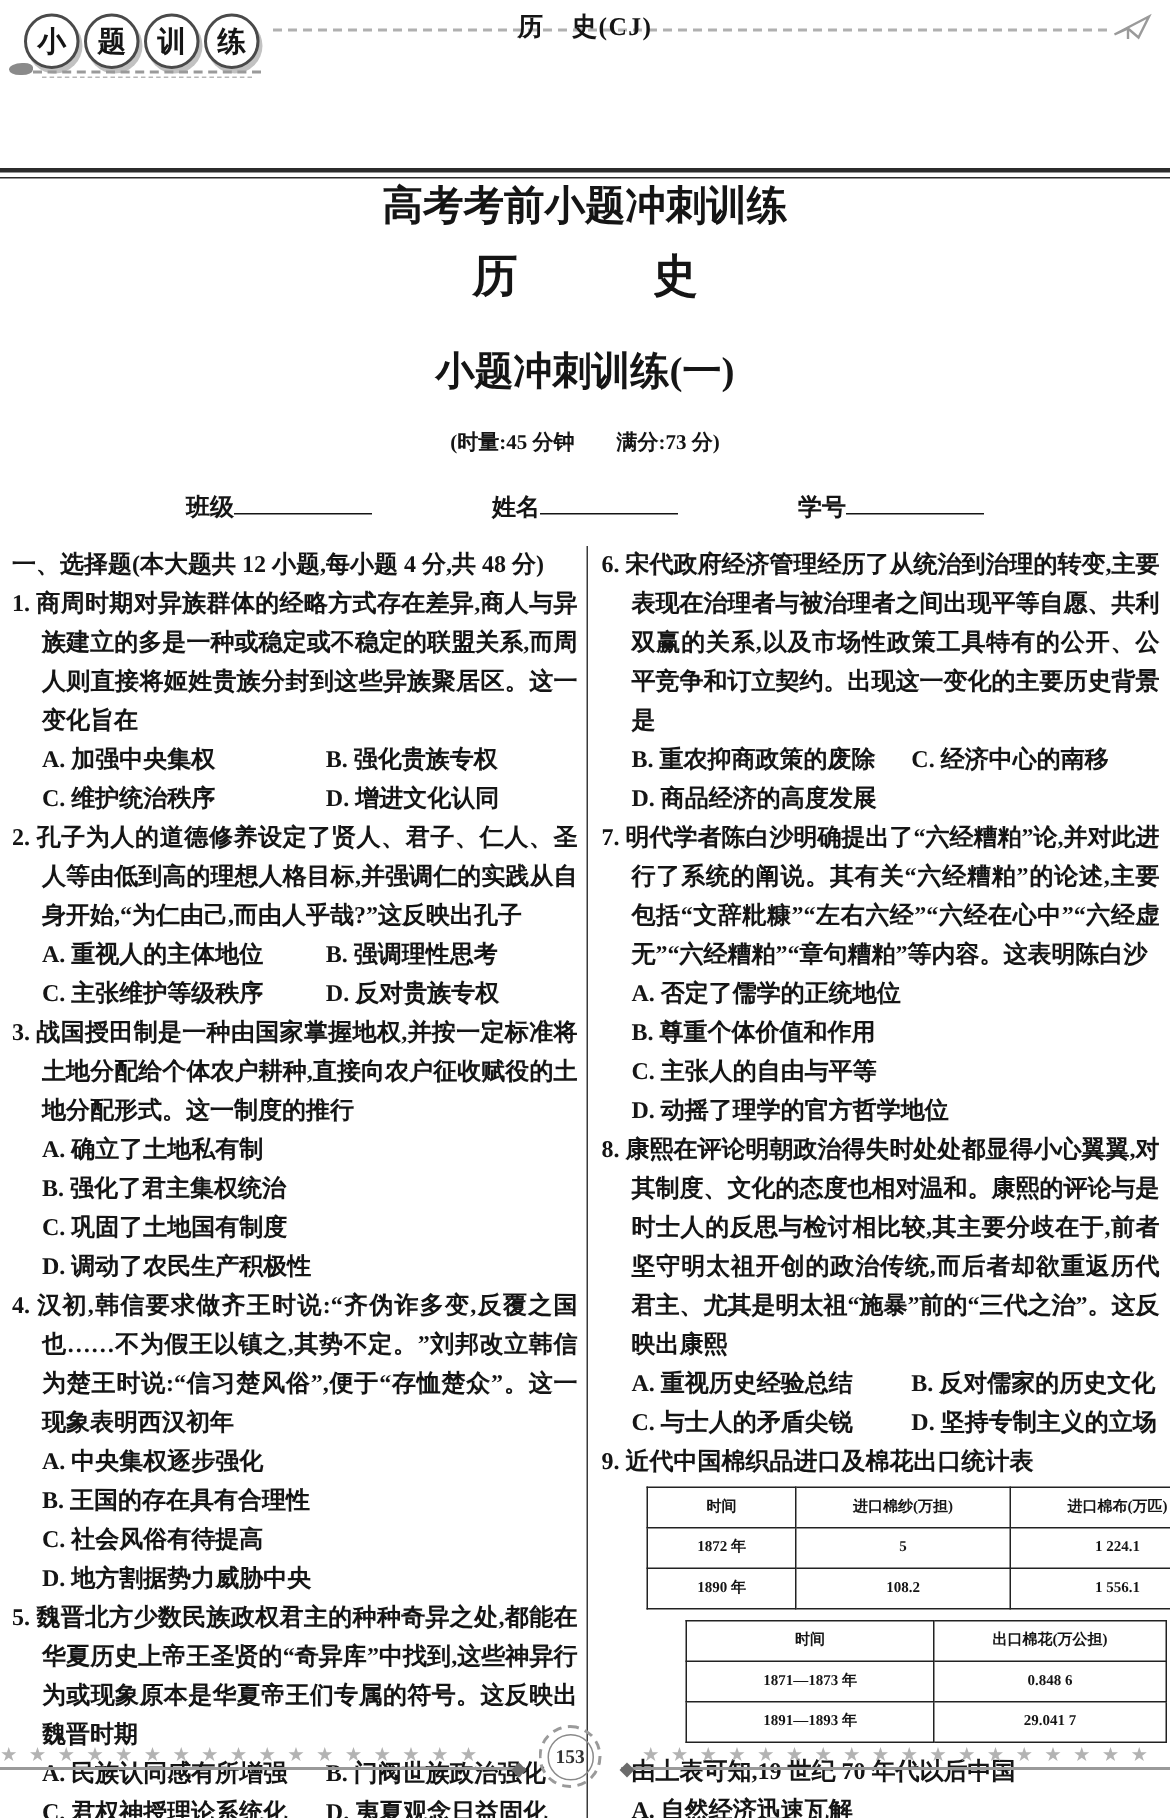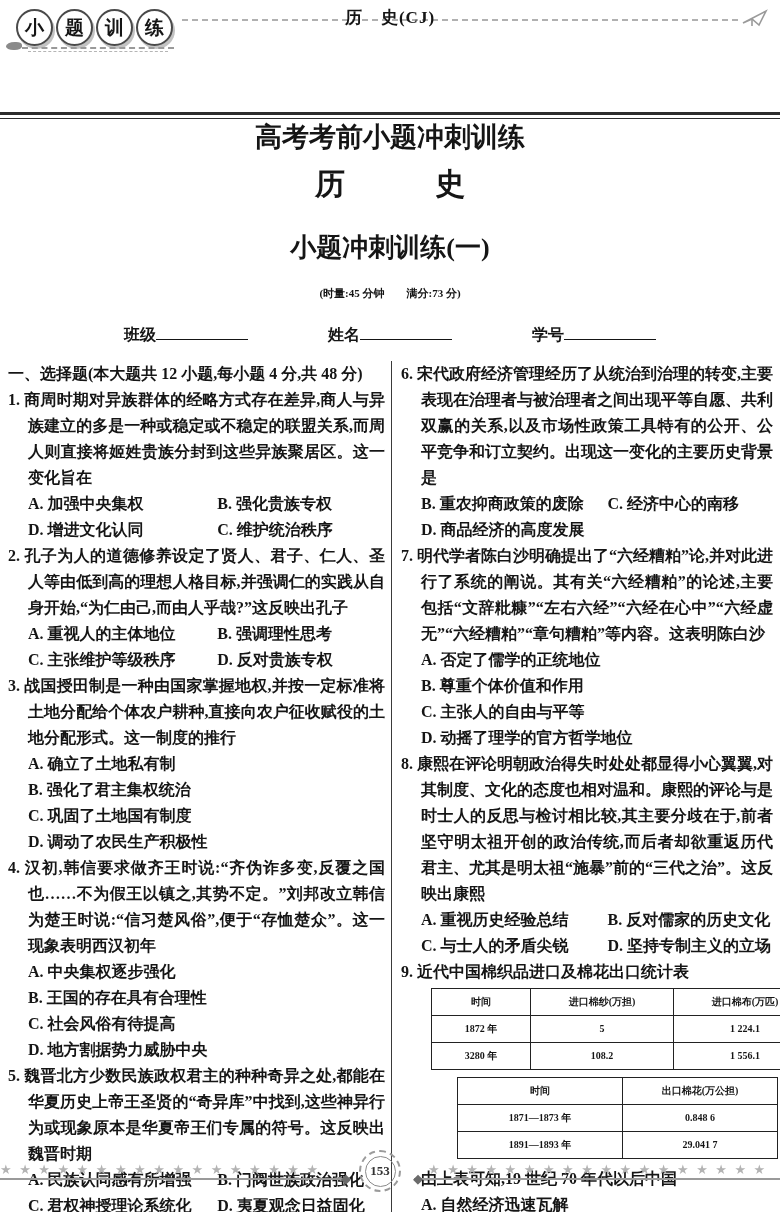--- a/index.html
+++ b/index.html
@@ -26,21 +26,21 @@
   .band-subject {
     position:absolute; left:0; right:0; top:6px; text-align:center;
     font-size:17px; font-weight:800; letter-spacing:1px;
   }
   .rule-double { margin-top:56px; height:3px; border-top:3px solid #2c2c2c; border-bottom:1.5px solid #2c2c2c; }
 
   
   .t-main { text-align:center; font-size:27px; font-weight:800; }
   .t-subject { text-align:center; font-size:30px; font-weight:800; margin-top:9px; }
   .t-set { text-align:center; font-size:26px; font-weight:800; margin-top:25px; }
-  .t-meta { text-align:center; font-size:11px; font-weight:600; margin-top:21px; }
+  .t-meta { text-align:center; font-size:14px; font-weight:600; margin-top:21px; }
 
   .fields { display:flex; justify-content:center; gap:80px; margin-top:23px; font-size:16px; font-weight:600; }
   .fline { display:inline-block; width:92px; border-bottom:1.5px solid #151515; height:15px; }
 
   
   .cols { display:flex; margin:15px 6px 0 8px; font-size:16px; line-height:26px; font-weight:600; }
   .col-l { width:377px; padding-right:6px; border-right:1.5px solid #3a3a3a; }
   .col-r { width:372px; padding-left:9px; }
   .sec { margin:0; text-align:justify; }
   .sec .hei { font-weight:900; }
@@ -112,22 +112,22 @@
   <div class="cols">
 
     <div class="col-l">
       <p class="sec"><span class="hei">一、选择题</span><span>(本大题共 12 小题,每小题 4 分,共 48 分)</span></p>
 
       <div class="q">
         <p class="stem"><span>1.</span> <span>商周时期对异族群体的经略方式存在差异,商人与异族建立的多是一种或稳定或不稳定的联盟关系,而周人则直接将姬姓贵族分封到这些异族聚居区。这一变化旨在</span></p>
         <div class="opts2">
           <span>A. 加强中央集权</span>
           <span>B. 强化贵族专权</span>
+          <span>C. 维护统治秩序</span>
           <span>D. 增进文化认同</span>
-          <span>C. 维护统治秩序</span>
         </div>
       </div>
 
       <div class="q">
         <p class="stem"><span>2.</span> <span>孔子为人的道德修养设定了贤人、君子、仁人、圣人等由低到高的理想人格目标,并强调仁的实践从自身开始,“为仁由己,而由人乎哉?”这反映出孔子</span></p>
         <div class="opts2">
           <span>A. 重视人的主体地位</span>
           <span>B. 强调理性思考</span>
           <span>C. 主张维护等级秩序</span>
           <span>D. 反对贵族专权</span>
@@ -207,21 +207,21 @@
               <th>进口棉布(万匹)</th>
             </tr>
           </thead>
           <tbody>
             <tr>
               <td>1872 年</td>
               <td>5</td>
               <td>1 224.1</td>
             </tr>
             <tr>
-              <td>3280 年</td>
+              <td>1890 年</td>
               <td>108.2</td>
               <td>1 556.1</td>
             </tr>
           </tbody>
         </table>
 
         <table class="tbl t2">
           <thead>
             <tr>
               <th>时间</th>

